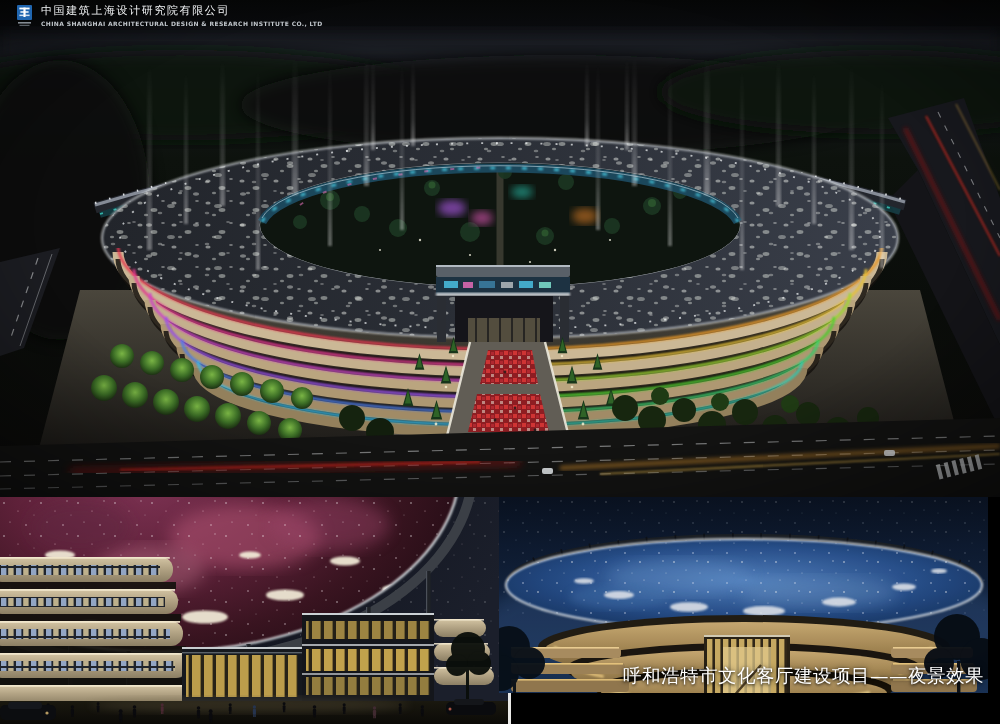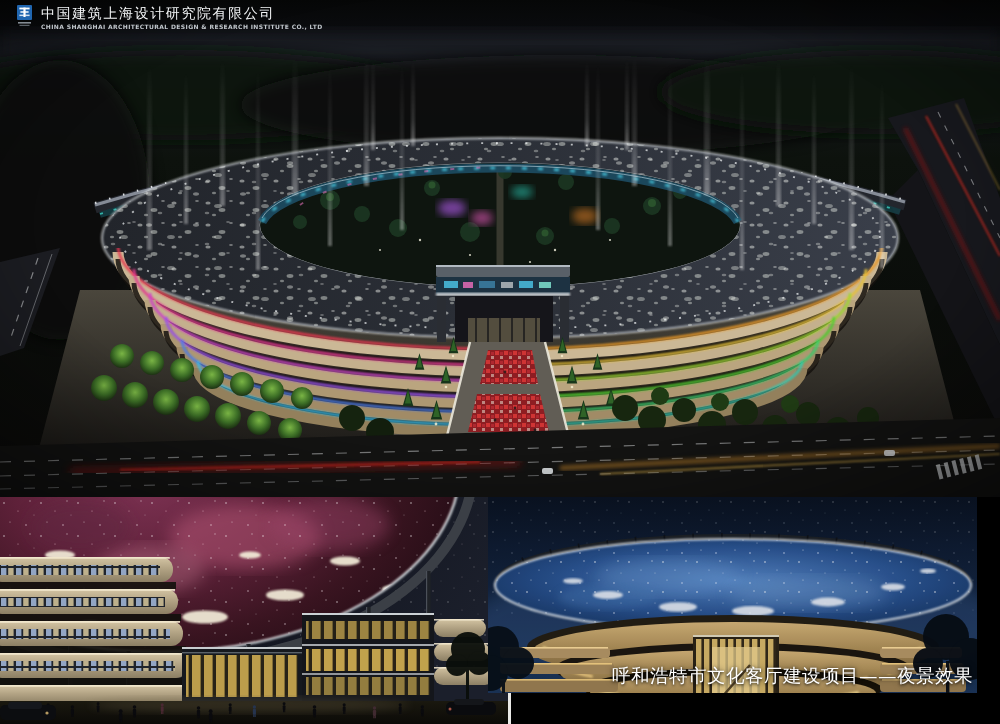--- a/index.html
+++ b/index.html
@@ -2,26 +2,26 @@
 <html><head>
 <meta charset="utf-8">
 <style>
   html,body{margin:0;padding:0;background:#000;}
   .board{position:relative;width:1000px;height:724px;background:#000;overflow:hidden;
          font-family:"DejaVu Sans","Liberation Sans",sans-serif;}
   .panel{position:absolute;overflow:hidden;}
   .panel svg{display:block;}
   #main-panel{left:0;top:0;width:1000px;height:497px;}
   #bl-panel{left:0;top:497px;width:508px;height:227px;}
-  #br-panel{left:488px;top:497px;width:489px;height:196px;}
+  #br-panel{left:499px;top:497px;width:489px;height:196px;}
   .divider-v{position:absolute;left:508px;top:497px;width:3px;height:227px;background:#e9e9e7;}
   
   .logo-wrap{position:absolute;left:17px;top:5px;display:flex;gap:9px;align-items:flex-start;z-index:5;}
   .logo-mark{width:15px;height:23px;flex:0 0 auto;}
-  .company-text .cn{font-size:14px;color:#f3f5f7;letter-spacing:1.6px;font-weight:500;
+  .company-text .cn{font-size:11px;color:#f3f5f7;letter-spacing:1.6px;font-weight:500;
                     line-height:1.15;white-space:nowrap;text-shadow:0 1px 2px rgba(0,0,0,.8);}
   .company-text .en{font-size:6px;color:#c2c7cd;letter-spacing:.38px;font-weight:700;
                     margin-top:2px;white-space:nowrap;}
   
   .caption{position:absolute;right:4px;bottom:5px;font-size:18.5px;color:#ffffff;
            letter-spacing:.5px;white-space:nowrap;z-index:6;
            text-shadow:0 1px 3px rgba(0,0,0,.85),0 0 6px rgba(0,0,0,.6);}
 </style>
 </head>
 <body>

